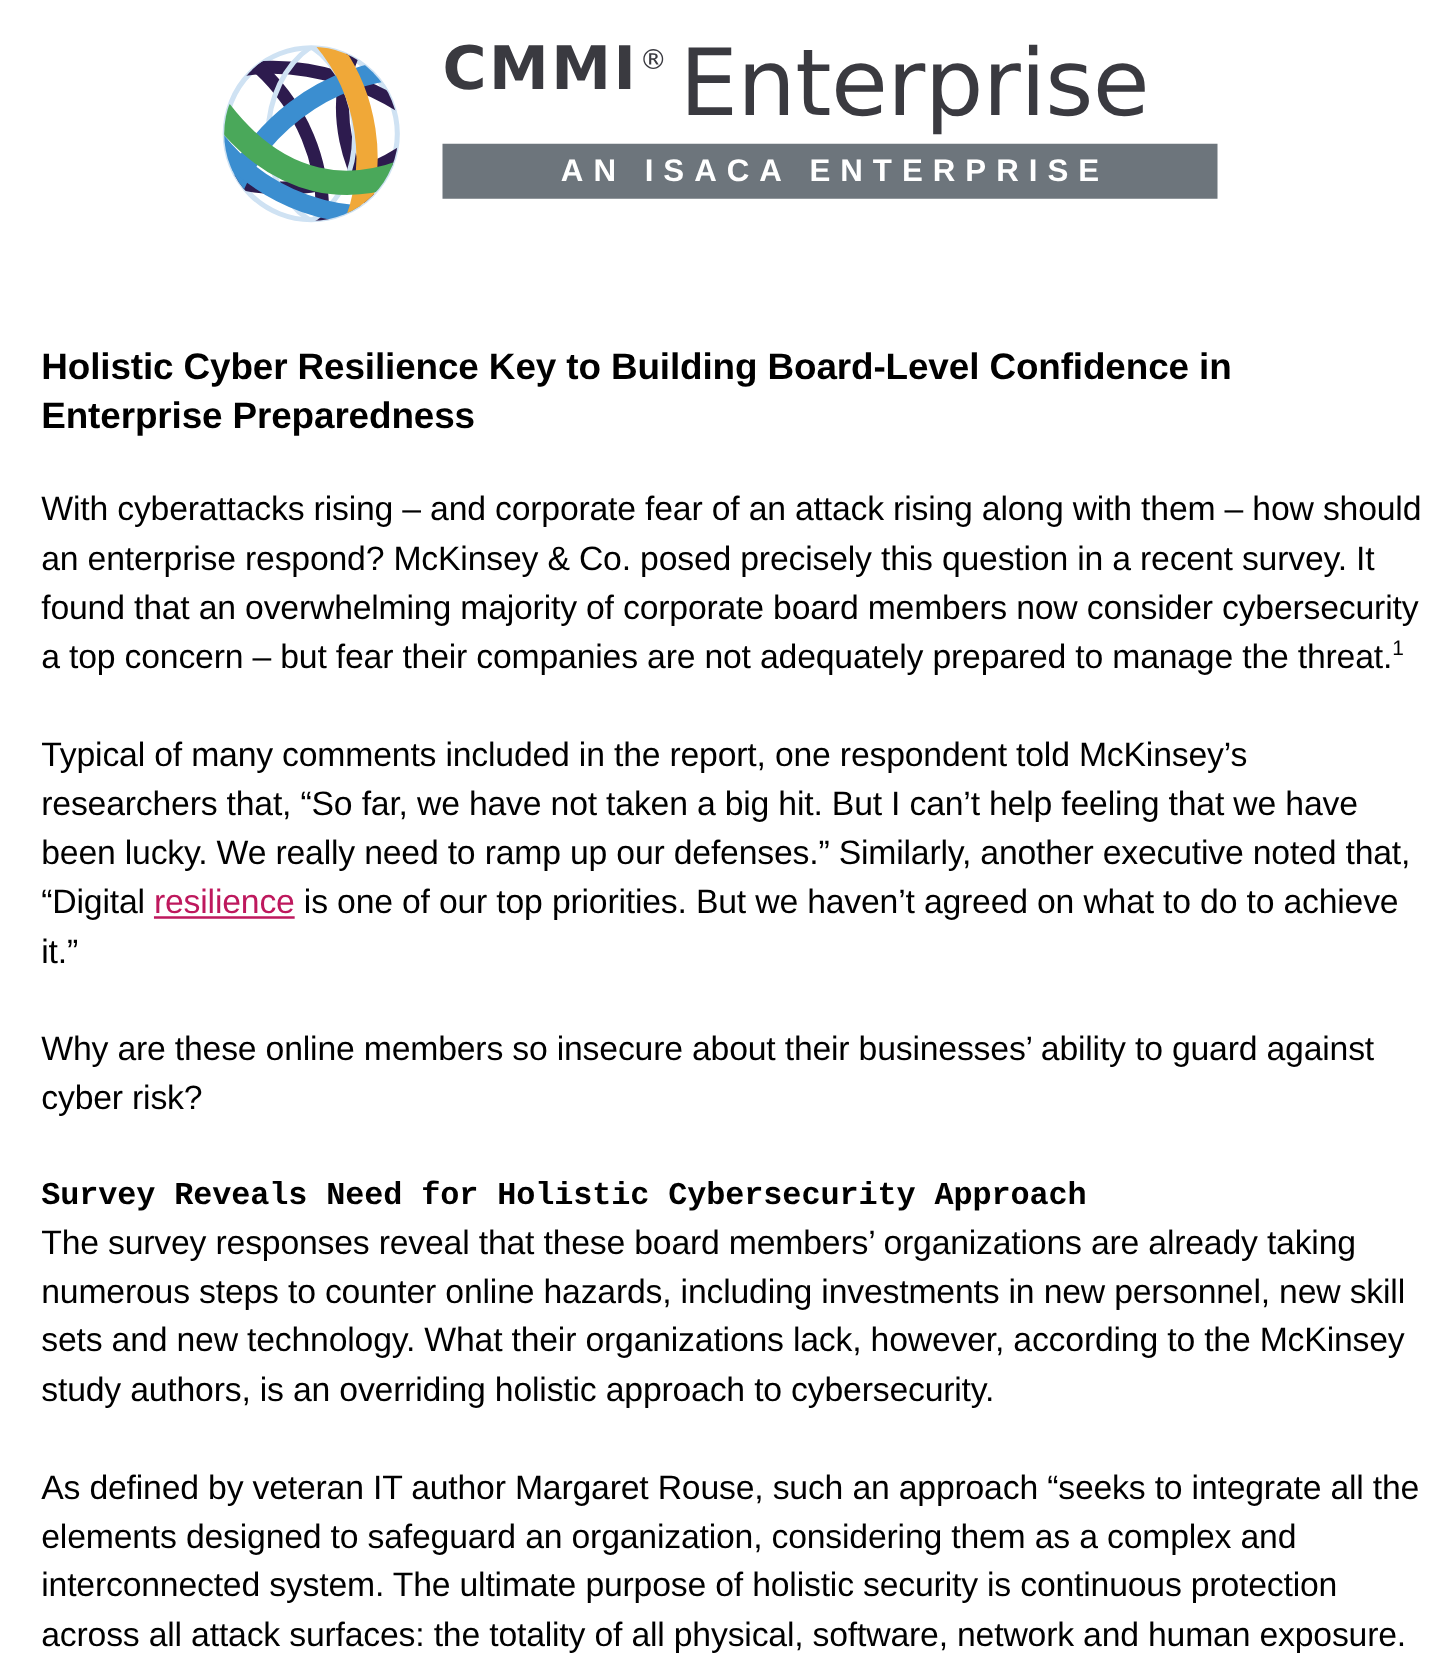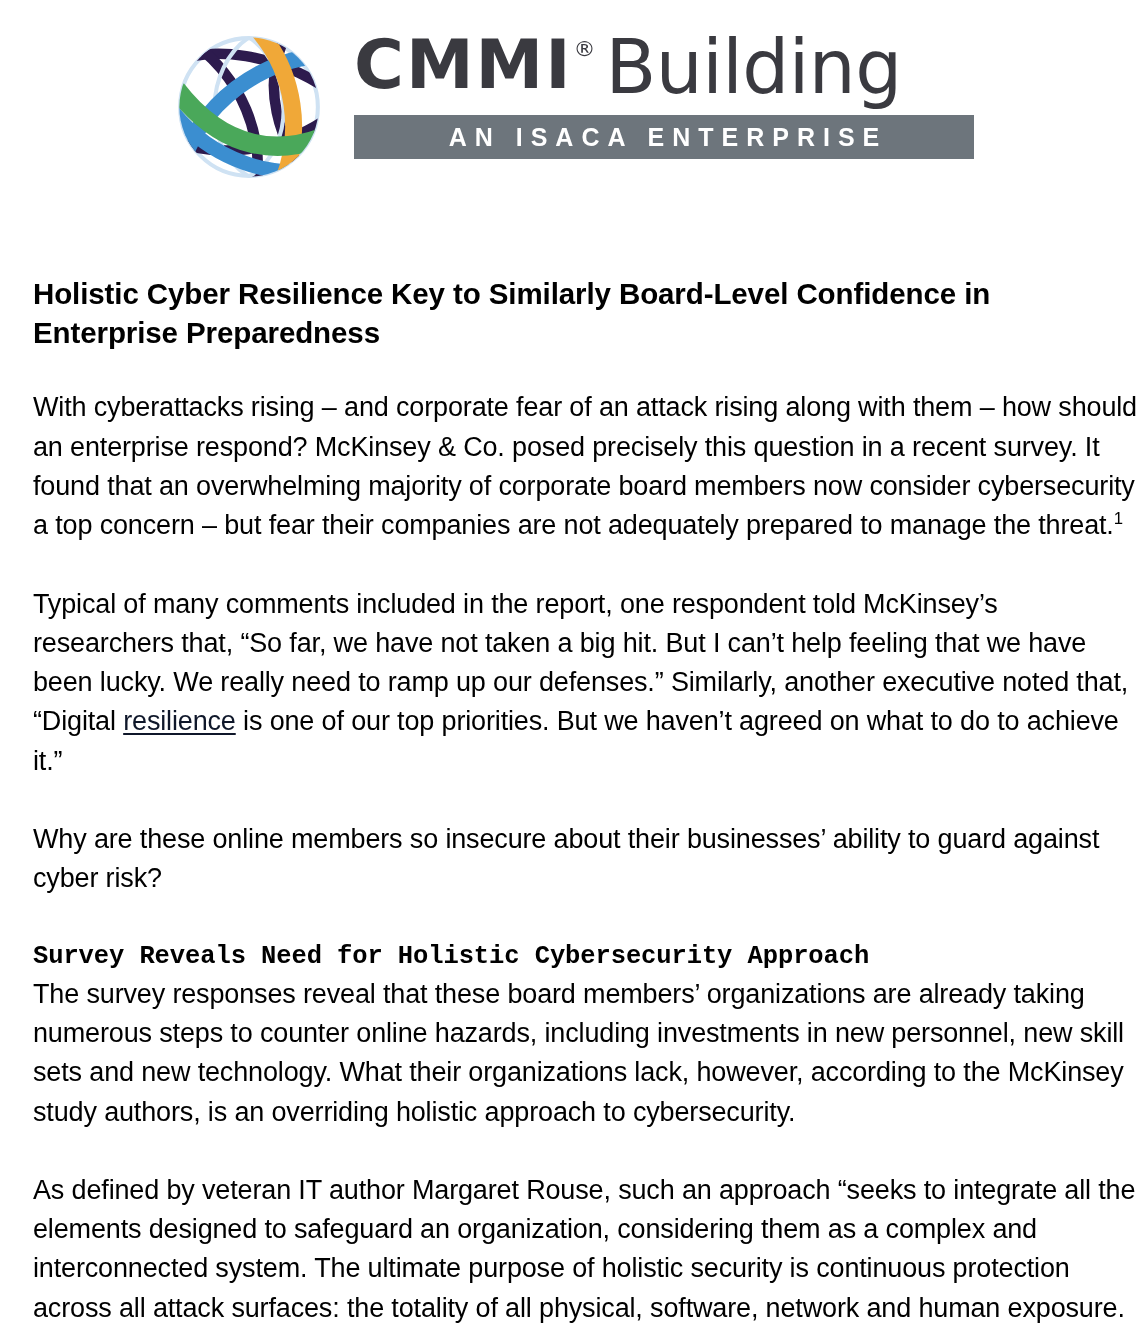--- a/index.html
+++ b/index.html
@@ -51,21 +51,21 @@
   .wordmark {
     font-family: "DejaVu Sans", sans-serif;
     color: #3a3a40;
     line-height: 0.96;
     white-space: nowrap;
     display: flex;
     align-items: flex-start;
   }
   .wordmark .wm-bold {
     font-weight: 700;
-    font-size: 68px;
+    font-size: 48px;
     letter-spacing: 2px;
   }
   .wordmark .wm-reg {
     font-weight: 400;
     font-size: 22px;
     line-height: 1;
     margin-top: 6px;
     margin-left: 1px;
   }
   .wordmark .wm-light {
@@ -129,21 +129,21 @@
     font-family: Liberation Mono, monospace;
     font-weight: 700;
     font-size: 25.5px;
     line-height: 1.455;
     margin: 0;
     padding: 0;
     letter-spacing: -0.1px;
   }
 
   a.inline-link {
-    color: #0f172a;
+    color: #be185d;
     text-decoration-thickness: 2px;
     text-underline-offset: 3px;
   }
 
   sup.footnote-ref {
     font-size: 0.62em;
     vertical-align: super;
     line-height: 0;
   }
 </style>
@@ -181,32 +181,32 @@
 
           <path d="M 10 78 C 70 156, 140 160, 200 134" fill="none" stroke="#4aa85a" stroke-width="24"></path>
         </g>
       </svg>
     </div>
 
     <div class="logo-type">
       <div class="wordmark">
         <span class="wm-bold">CMMI</span>
         <span class="wm-reg">®</span>
-        <span class="wm-light">Building</span>
+        <span class="wm-light">Enterprise</span>
       </div>
       <div class="enterprise-band">
         <span>AN ISACA ENTERPRISE</span>
       </div>
     </div>
 
   </header>
 
   <main class="article">
 
-    <h1 class="doc-title">Holistic Cyber Resilience Key to Similarly Board-Level Confidence in Enterprise Preparedness</h1>
+    <h1 class="doc-title">Holistic Cyber Resilience Key to Building Board-Level Confidence in Enterprise Preparedness</h1>
 
     <div class="par-gap-title"></div>
 
     <p class="body-par"><span>With cyberattacks rising – and corporate fear of an attack rising along with them – how should an enterprise respond? McKinsey &amp; Co. posed precisely this question in a recent survey. It found that an overwhelming majority of corporate board members now consider cybersecurity a top concern – but fear their companies are not adequately prepared to manage the threat.</span><sup class="footnote-ref">1</sup></p>
 
     <div class="par-gap"></div>
 
     <p class="body-par"><span>Typical of many comments included in the report, one respondent told McKinsey’s researchers that, “So far, we have not taken a big hit. But I can’t help feeling that we have been lucky. We really need to ramp up our defenses.” Similarly, another executive noted that, “Digital </span><a class="inline-link" href="#">resilience</a><span> is one of our top priorities. But we haven’t agreed on what to do to achieve it.”</span></p>
 
     <div class="par-gap"></div>

